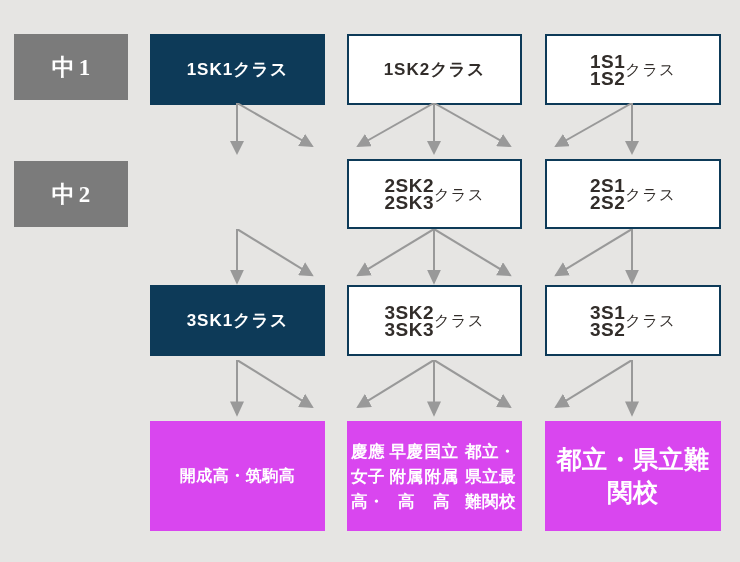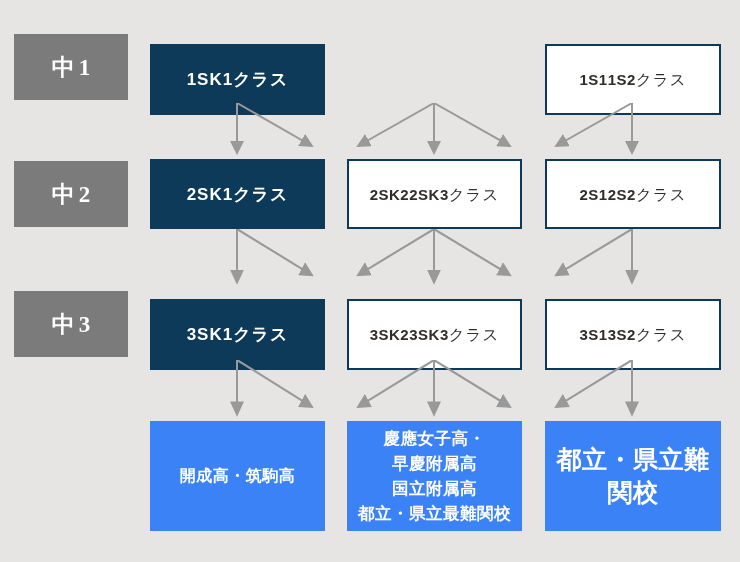--- a/index.html
+++ b/index.html
@@ -22,39 +22,39 @@
     background:#7b7b7b;color:#ffffff;
     font-family:"Liberation Serif","DejaVu Serif",serif;
     font-size:23px;font-weight:bold;letter-spacing:4px;
     padding-left:4px;
   }
   .g1{top:34px}.g2{top:161px}.g3{top:291px}
   
   .c1{left:150px;width:175px}
   .c2{left:347px;width:175px}
   .c3{left:545px;width:176px}
-  .r1{top:44px;height:71px}
+  .r1{top:34px;height:71px}
   .r2{top:159px;height:70px}
-  .r3{top:299px;height:71px}
+  .r3{top:285px;height:71px}
   .dark{background:#0d3a58;color:#ffffff}
   .light{background:#ffffff;border:2.5px solid #0d3a58;color:#322d2a}
   .clabel{font-size:17px;font-weight:bold;letter-spacing:1px}
   .stackwrap{display:flex;align-items:center;justify-content:center}
   .stack{
-    display:flex;align-items:flex-start;
-    font-size:15px;font-weight:bold;line-height:17px;letter-spacing:.5px;text-align:right;
+    display:flex;flex-direction:column;align-items:flex-start;
+    font-size:19px;font-weight:bold;line-height:17px;letter-spacing:.5px;text-align:right;
   }
   .suffix{font-size:15.5px;font-weight:normal;letter-spacing:1px;margin-top:2px}
   
   .outcome{
     top:421px;height:110px;
-    background:#3b82f6;color:#ffffff;
+    background:#d946ef;color:#ffffff;
     font-family:"Liberation Serif","DejaVu Serif",serif;
     font-weight:bold;
-    flex-direction:column;
+    flex-direction:row;
   }
   .outcome .line{display:block}
   .o1{font-size:16px;letter-spacing:.5px}
   .o2{font-size:16.5px;line-height:25px;letter-spacing:.5px}
   .o3{font-size:25px;line-height:33px;letter-spacing:.5px}
   
   .gap{position:absolute;left:0;width:740px;display:block}
   .gap1{top:103px;height:56px}
   .gap2{top:229px;height:60px}
   .gap3{top:360px;height:61px}
@@ -69,23 +69,23 @@
   <svg class="defs-svg" aria-hidden="true">
     <defs>
       <marker id="ah" markerWidth="7" markerHeight="7" refX="6" refY="3.5" orient="auto" markerUnits="strokeWidth">
         <path d="M0,0 L7,3.5 L0,7 z" fill="#999999"></path>
       </marker>
     </defs>
   </svg>
 
   <div class="box grade g1">中1</div>
   <div class="box grade g2">中2</div>
-  <div class="box grade g3">中3</div>
 
   <div class="box dark c1 r1 clabel">1SK1クラス</div>
+  <div class="box light c2 r1 clabel">1SK2クラス</div>
   <div class="box light c3 r1 stackwrap">
     <span class="stack">
       <span>1S1</span>
       <span>1S2</span>
     </span>
     <span class="suffix">クラス</span>
   </div>
 
   <svg class="gap gap1" viewBox="0 0 740 56" preserveAspectRatio="none">
     <g fill="none">
@@ -96,21 +96,20 @@
       <line x1="434" y1="0" x2="358" y2="43" marker-end="url(#ah)"></line>
       <line x1="434" y1="0" x2="434" y2="50" marker-end="url(#ah)"></line>
       <line x1="434" y1="0" x2="510" y2="43" marker-end="url(#ah)"></line>
     </g>
     <g fill="none">
       <line x1="632" y1="0" x2="556" y2="43" marker-end="url(#ah)"></line>
       <line x1="632" y1="0" x2="632" y2="50" marker-end="url(#ah)"></line>
     </g>
   </svg>
 
-  <div class="box dark c1 r2 clabel">2SK1クラス</div>
   <div class="box light c2 r2 stackwrap">
     <span class="stack">
       <span>2SK2</span>
       <span>2SK3</span>
     </span>
     <span class="suffix">クラス</span>
   </div>
   <div class="box light c3 r2 stackwrap">
     <span class="stack">
       <span>2S1</span>

